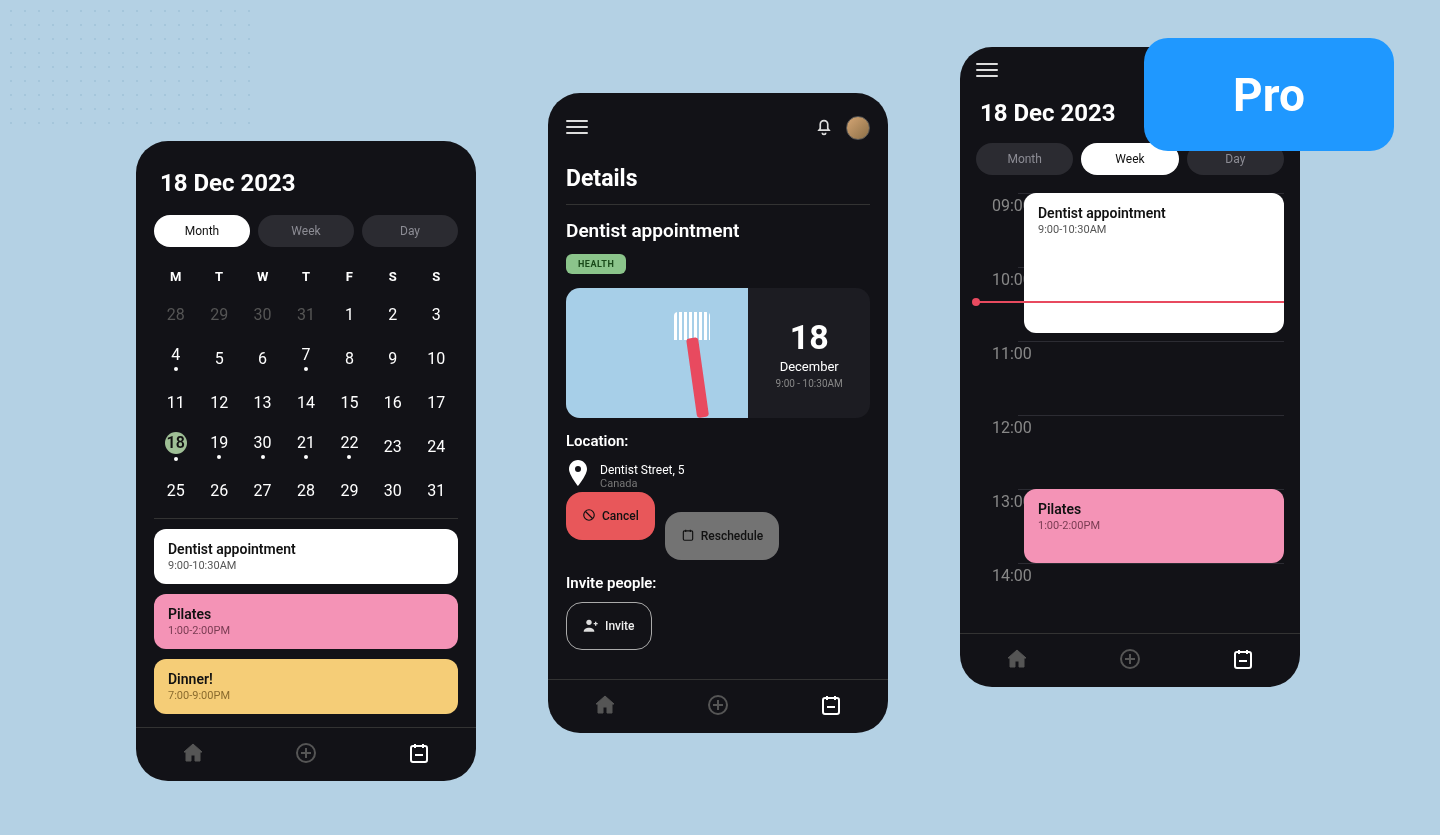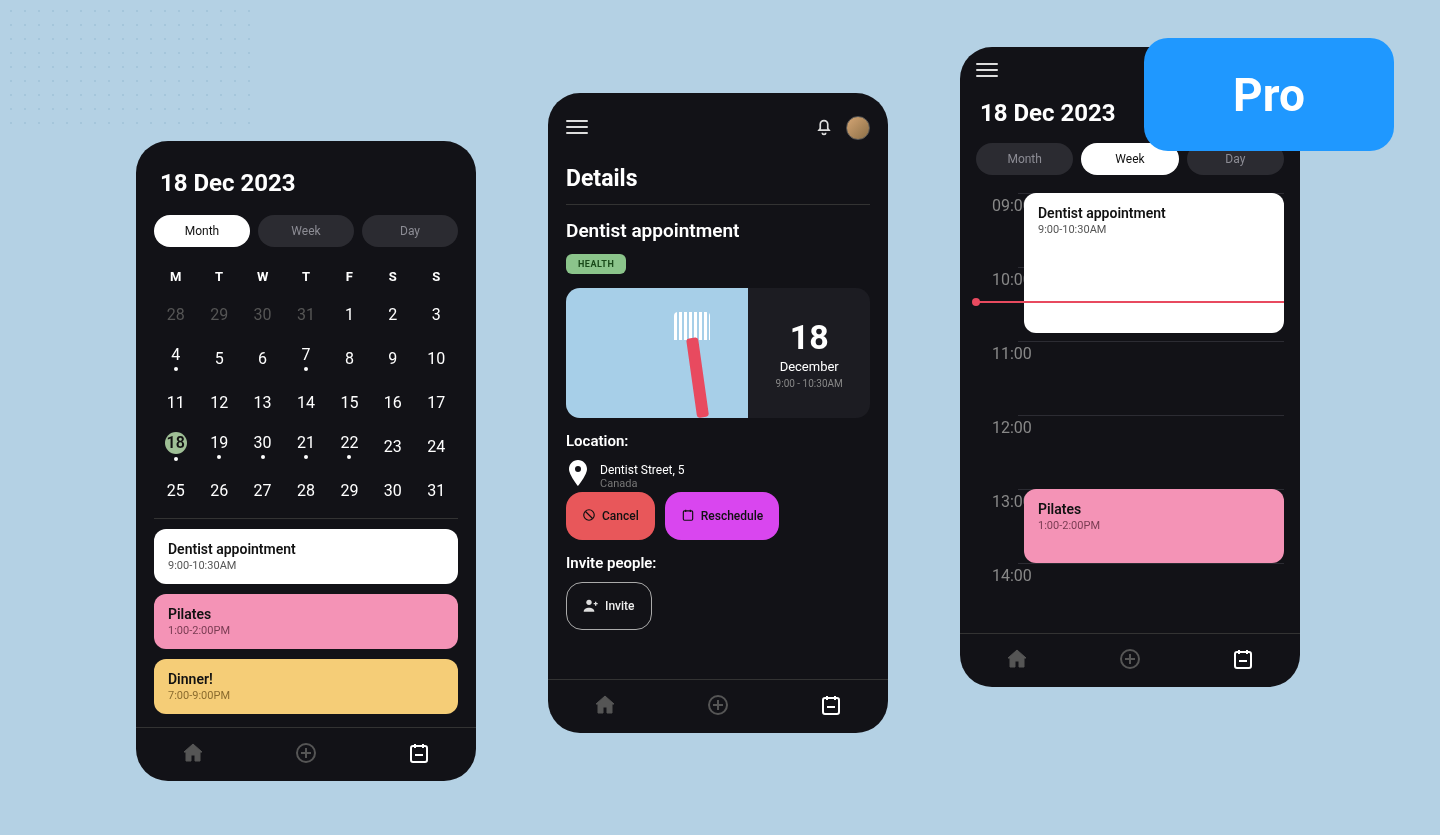--- a/index.html
+++ b/index.html
@@ -141,21 +141,21 @@
   .loc-row .addr { font-size: 12px; }
   .loc-row .country { font-size: 11px; color: #777; }
   .action-row { display: flex; gap: 10px; }
   .btn {
     height: 48px; border-radius: 16px;
     display: inline-flex; align-items: center; gap: 6px;
     padding: 0 16px; font-size: 12px; font-weight: 500;
     cursor: pointer;
   }
   .btn-cancel { background: #e8575a; color: #111; }
-  .btn-reschedule { background: #d946ef; color: #111; }
+  .btn-reschedule { background: #737373; color: #111; margin-top: 20px; }
   .btn-invite { background: transparent; border: 1px solid #aaa; color: #eee; }
   
   .p3 { left: 960px; top: 47px; width: 340px; height: 640px; padding: 16px 16px 0 16px; }
   .p3 .menu-top { height: 20px; margin-bottom: 16px; }
   .p3 .date-title { font-size: 24px; font-weight: 700; margin: 0 0 16px 4px; }
   .timeline { position: relative; height: 400px; margin-top: 6px; }
   .time-label { position: absolute; left: 16px; font-size: 16px; color: #888; transform: translateY(-50%); margin-top: 12px; }
   .time-line { position: absolute; left: 42px; right: 0; height: 1px; background: #2c2c33; }
   .now-line {
     position: absolute; left: 0; right: 0; height: 0;

